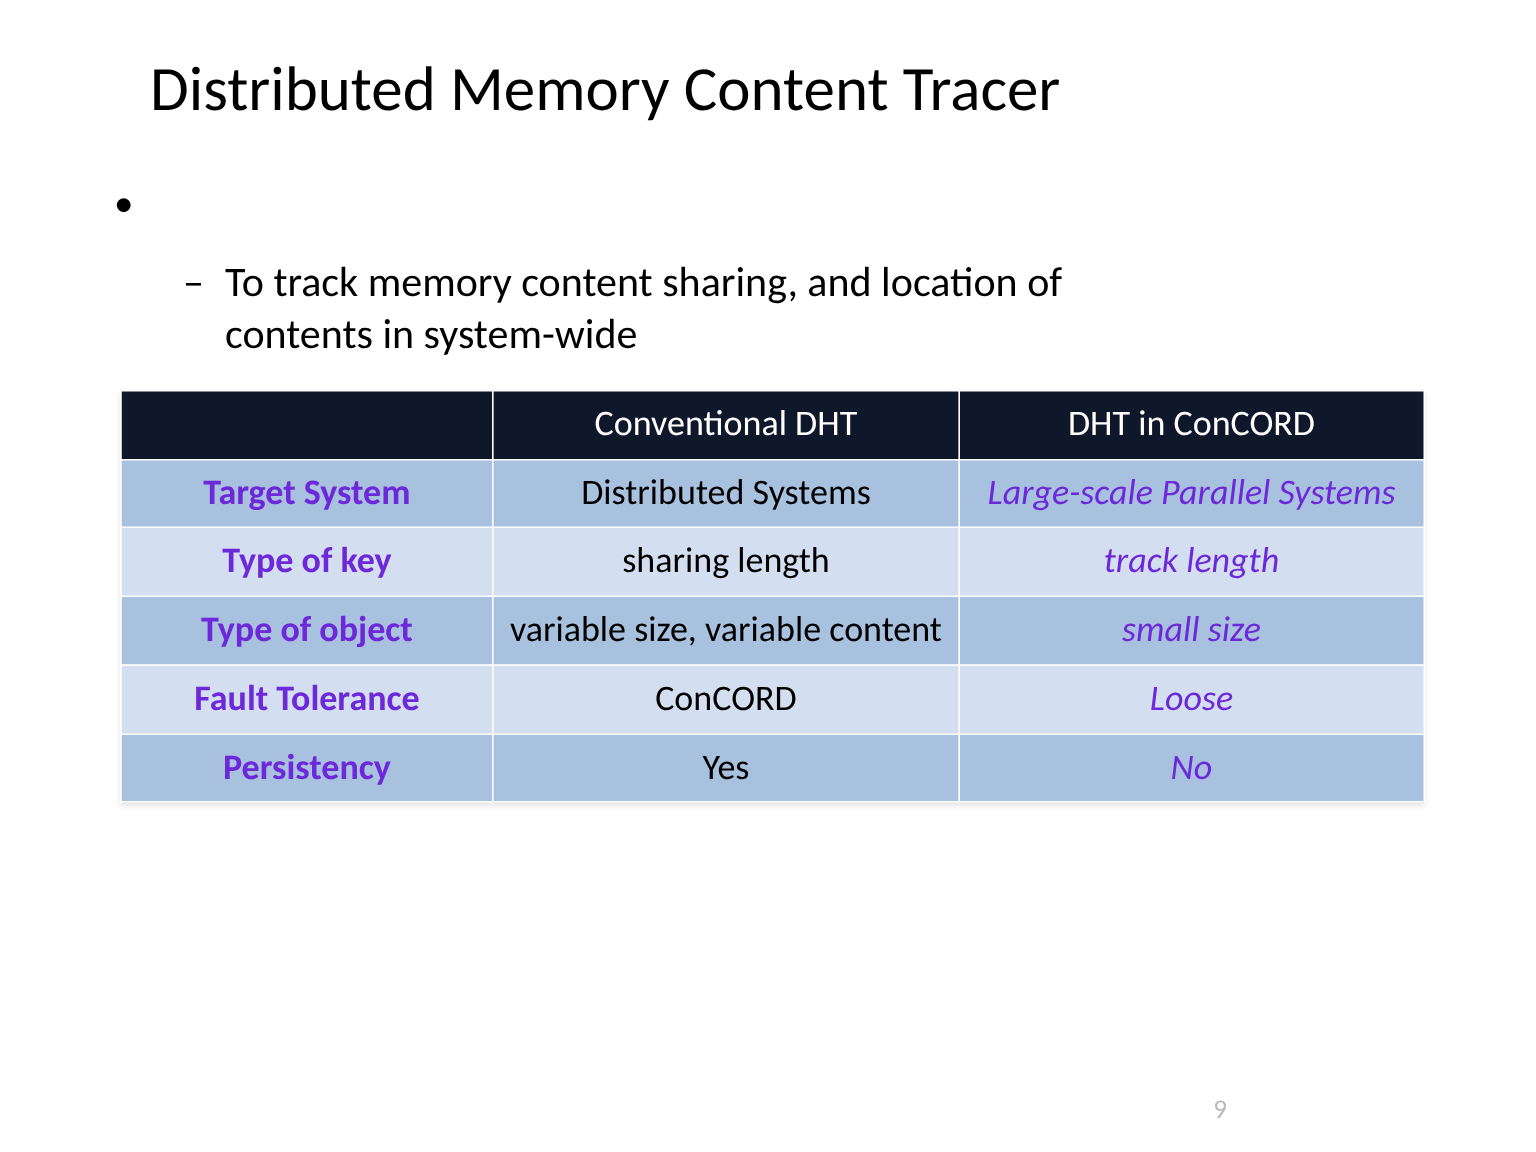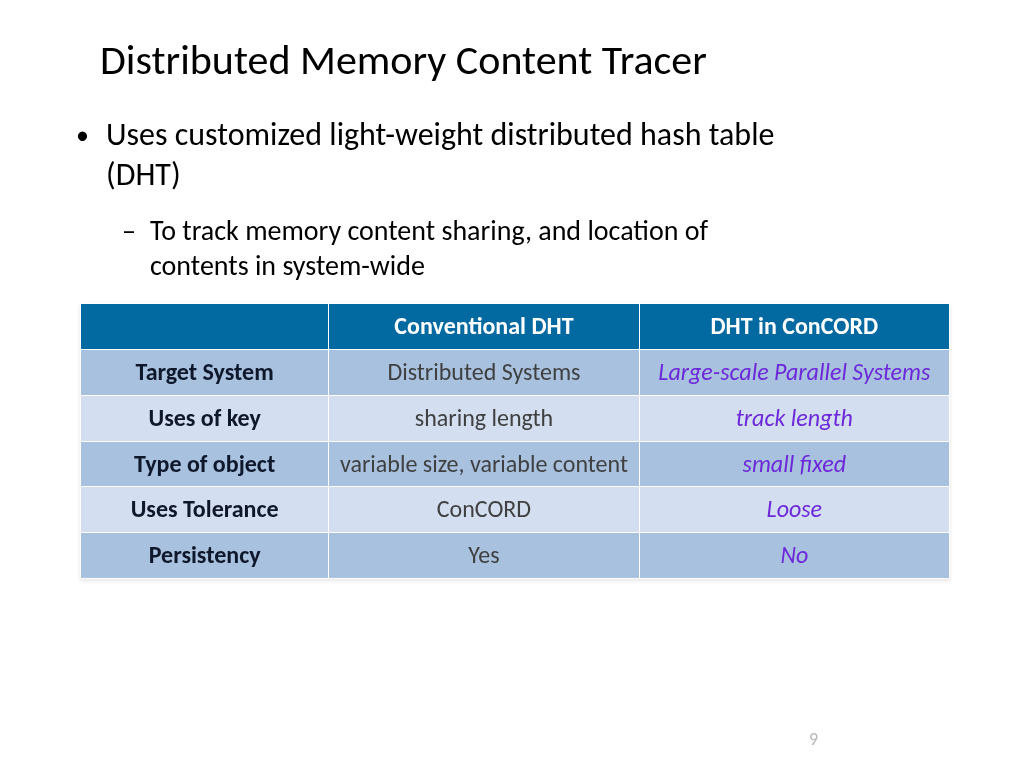--- a/index.html
+++ b/index.html
@@ -6,42 +6,41 @@
   html, body { width: 1024px; height: 768px; background: #fff; font-family: Calibri, "Segoe UI", Arial, sans-serif; color: #1a1a1a; }
   .slide { width: 848px; height: 768px; position: relative; padding: 34px 70px 40px 70px; }
   .title { font-size: 42px; font-weight: 400; color: #000; margin-left: 30px; margin-bottom: 30px; }
   .bullet-wrap { margin-left: 6px; }
   .bullet-l1 { font-size: 32px; line-height: 1.25; color: #000; display: flex; margin-bottom: 18px; }
   .bullet-l1 .dot { width: 30px; flex: 0 0 30px; text-align: left; font-size: 26px; padding-top: 4px; }
   .bullet-l2 { font-size: 28px; line-height: 1.25; color: #000; display: flex; margin-left: 46px; margin-bottom: 20px; }
   .bullet-l2 .dash { width: 28px; flex: 0 0 28px; text-align: left; }
   table.dht { border-collapse: collapse; width: 870px; margin-left: 10px; margin-top: 4px; box-shadow: 0 2px 4px rgba(0,0,0,0.1); }
   table.dht th, table.dht td { border: 1px solid #fff; padding: 8px 10px; text-align: center; font-size: 24px; line-height: 1.2; }
-  table.dht thead th { background: #0369a1; color: #fff; font-weight: 700; height: 46px; text-align: center; }
+  table.dht thead th { background: #0f172a; color: #fff; font-weight: 400; height: 46px; text-align: center; }
   table.dht thead th:first-child { width: 240px; }
   table.dht thead th:nth-child(2) { width: 300px; }
   table.dht thead th:nth-child(3) { width: 300px; }
-  table.dht tbody td:first-child { color: #0f172a; font-weight: 700; }
+  table.dht tbody td:first-child { color: #6d28d9; font-weight: 700; }
   table.dht tbody tr.odd  td { background: #a8c1de; }
   table.dht tbody tr.even td { background: #d3dff0; }
-  table.dht tbody td.col2 { color: #404040; }
+  table.dht tbody td.col2 { color: #000000; }
   table.dht tbody td.col3 { color: #6d28d9; font-style: italic; }
   .pagenum { position: absolute; right: 30px; bottom: 18px; color: #b9b9b9; font-size: 18px; }
 </style>
 </head>
 <body>
 
 <div class="slide">
 
   <h1 class="title">Distributed Memory Content Tracer</h1>
 
   <div class="bullet-wrap">
     <div class="bullet-l1">
       <span class="dot">•</span>
-      <span>Uses customized light-weight distributed hash table (DHT)</span>
     </div>
     <div class="bullet-l2">
       <span class="dash">–</span>
       <span>To track memory content sharing, and location of contents in system-wide</span>
     </div>
   </div>
 
   <table class="dht">
     <thead>
       <tr>
@@ -50,31 +49,31 @@
         <th>DHT in ConCORD</th>
       </tr>
     </thead>
     <tbody>
       <tr class="odd">
         <td>Target System</td>
         <td class="col2">Distributed Systems</td>
         <td class="col3">Large-scale Parallel Systems</td>
       </tr>
       <tr class="even">
-        <td>Uses of key</td>
+        <td>Type of key</td>
         <td class="col2">sharing length</td>
         <td class="col3">track length</td>
       </tr>
       <tr class="odd">
         <td>Type of object</td>
         <td class="col2">variable size, variable content</td>
-        <td class="col3">small fixed</td>
+        <td class="col3">small size</td>
       </tr>
       <tr class="even">
-        <td>Uses Tolerance</td>
+        <td>Fault Tolerance</td>
         <td class="col2">ConCORD</td>
         <td class="col3">Loose</td>
       </tr>
       <tr class="odd">
         <td>Persistency</td>
         <td class="col2">Yes</td>
         <td class="col3">No</td>
       </tr>
     </tbody>
   </table>

